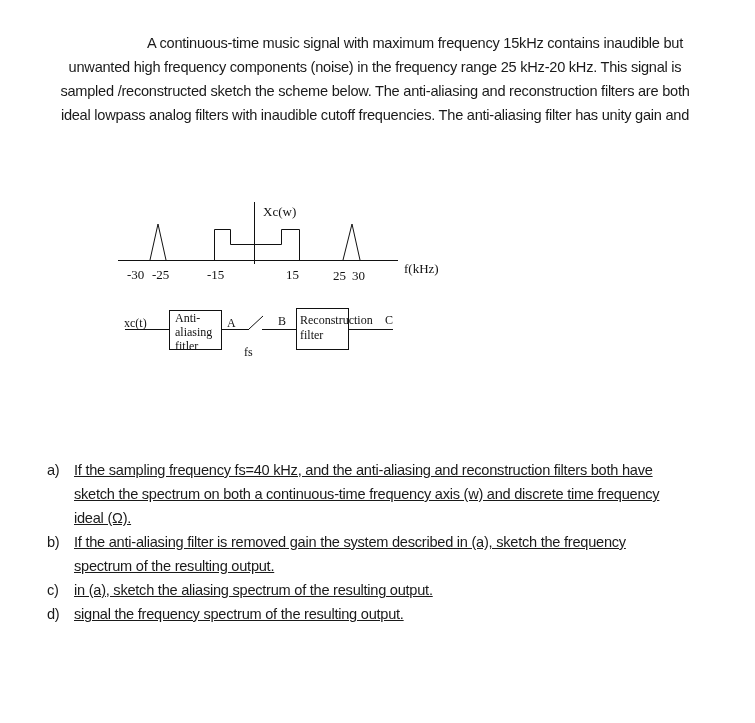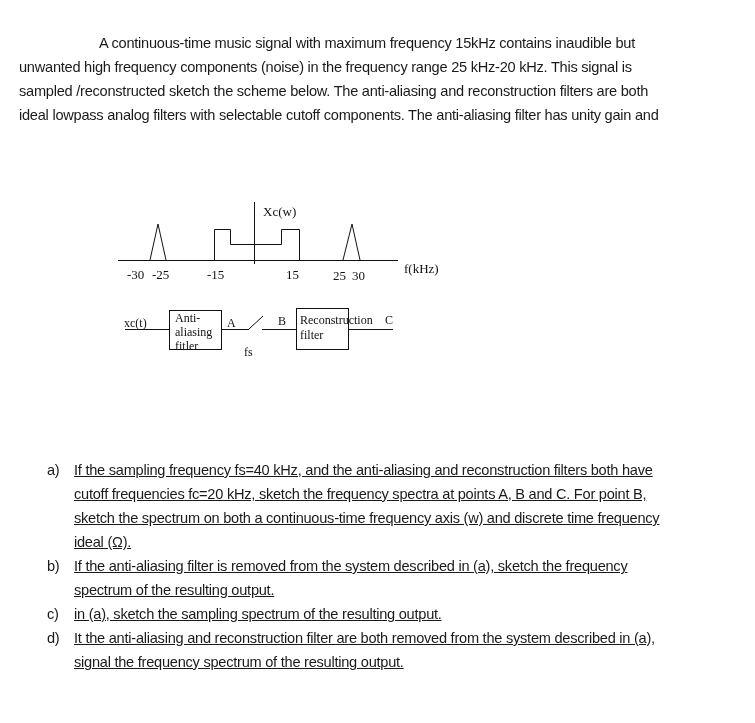--- a/index.html
+++ b/index.html
@@ -1,37 +1,37 @@
 <!DOCTYPE html>
 <html><head>
 <meta charset="utf-8">
 <style>
   html, body { margin: 0; padding: 0; background: #ffffff; }
   body { width: 755px; height: 723px; position: relative; overflow: hidden;
          font-family: "Liberation Sans", sans-serif; color: #1a1a1a; }
   .para { position: absolute; left: 19px; top: 31px; width: 712px;
           font-size: 14.6px; line-height: 24px; letter-spacing: -0.25px; }
-  .para .line { display: block; white-space: nowrap; }
+  .para .line { display: block; white-space: nowrap; text-align: center; }
   .para .line.first { padding-left: 80px; }
   .diagram { position: absolute; left: 0; top: 0; width: 755px; height: 723px; }
   .diagram text { font-family: "Liberation Serif", serif; fill: #111; }
   .q { position: absolute; left: 47px; top: 458px; width: 690px;
        font-size: 14.6px; line-height: 24px; letter-spacing: -0.25px; }
   .q-item { position: relative; padding-left: 27px; }
   .q-label { position: absolute; left: 0; top: 0; }
   .q-line { display: block; white-space: nowrap; text-decoration: underline; }
 </style>
 </head>
 <body>
 
 <div class="para">
   <span class="line first">A continuous-time music signal with maximum frequency 15kHz contains inaudible but</span>
   <span class="line">unwanted high frequency components (noise) in the frequency range 25 kHz-20 kHz. This signal is</span>
   <span class="line">sampled /reconstructed sketch the scheme below. The anti-aliasing and reconstruction filters are both</span>
-  <span class="line">ideal lowpass analog filters with selectable cutoff components. The anti-aliasing filter has unity gain and</span>
+  <span class="line">ideal lowpass analog filters with inaudible cutoff frequencies. The anti-aliasing filter has unity gain and</span>
 </div>
 
 <svg class="diagram" width="755" height="723" viewBox="0 0 755 723">
   <g stroke="#111" stroke-width="1" fill="none">
     <line x1="118" y1="260.5" x2="398" y2="260.5"></line>
     <line x1="254.5" y1="202" x2="254.5" y2="264"></line>
     <polyline points="150,260 158,224 166,260"></polyline>
     <polyline points="214.5,260 214.5,229.5 230.5,229.5 230.5,244.5 281.5,244.5 281.5,229.5 299.5,229.5 299.5,260"></polyline>
     <polyline points="343,260 352,224 360,260"></polyline>
   </g>
@@ -62,31 +62,29 @@
   <text x="278" y="325" font-size="12">B</text>
   <text x="300" y="324" font-size="12">Reconstruction</text>
   <text x="300" y="339" font-size="12">filter</text>
   <text x="385" y="324" font-size="12">C</text>
 </svg>
 
 <div class="q">
   <div class="q-item">
     <span class="q-label">a)</span>
     <span class="q-line">If the sampling frequency fs=40 kHz, and the anti-aliasing and reconstruction filters both have</span>
-    <span class="q-line">cutoff frequencies fc=20 kHz, sketch the frequency spectra at points A, B and C. For point B,</span>
     <span class="q-line">sketch the spectrum on both a continuous-time frequency axis (w) and discrete time frequency</span>
     <span class="q-line">ideal (Ω).</span>
   </div>
   <div class="q-item">
     <span class="q-label">b)</span>
-    <span class="q-line">If the anti-aliasing filter is removed from the system described in (a), sketch the frequency</span>
+    <span class="q-line">If the anti-aliasing filter is removed gain the system described in (a), sketch the frequency</span>
     <span class="q-line">spectrum of the resulting output.</span>
   </div>
   <div class="q-item">
     <span class="q-label">c)</span>
-    <span class="q-line">in (a), sketch the sampling spectrum of the resulting output.</span>
+    <span class="q-line">in (a), sketch the aliasing spectrum of the resulting output.</span>
   </div>
   <div class="q-item">
     <span class="q-label">d)</span>
-    <span class="q-line">It the anti-aliasing and reconstruction filter are both removed from the system described in (a),</span>
     <span class="q-line">signal the frequency spectrum of the resulting output.</span>
   </div>
 </div>
 
 </body></html>

